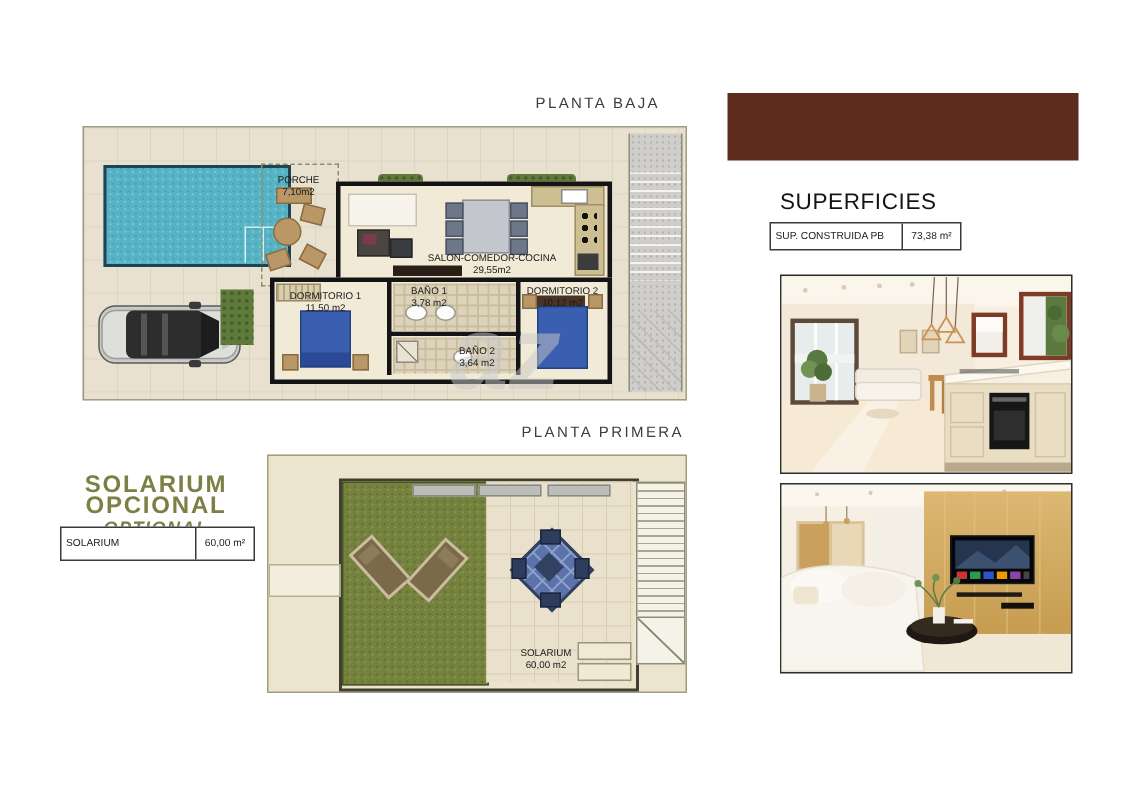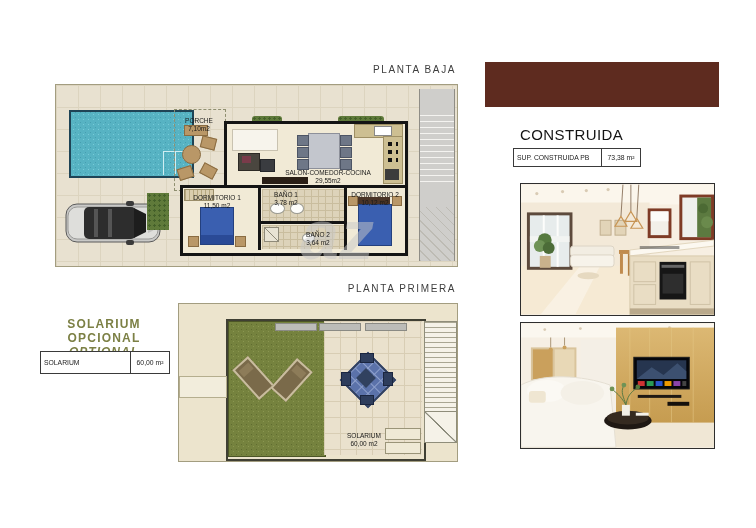--- a/index.html
+++ b/index.html
@@ -13,21 +13,21 @@
           justify-content:center;align-items:center;text-align:center;}
   .banner .b1{font-size:13.5px;font-weight:bold;letter-spacing:.3px;line-height:17px;}
   .banner .b2{font-size:13.5px;font-weight:bold;font-style:italic;letter-spacing:.3px;line-height:17px;}
   .sup-heading{font-size:15px;color:#141414;letter-spacing:.4px;}
   .mini-table{border:1px solid #3a3a3a;display:flex;background:#fff;}
   .mini-table .lbl{flex:1;font-size:6.8px;color:#222;display:flex;align-items:center;
                    padding-left:3px;border-right:1px solid #3a3a3a;}
   .mini-table .val{width:38px;font-size:6.8px;color:#222;display:flex;align-items:center;
                    justify-content:center;}
   .sol-head{color:#7C8045;text-align:center;}
-  .sol-head .s1{font-size:12px;font-weight:bold;letter-spacing:1.2px;line-height:14px;}
+  .sol-head .s1{font-size:16px;font-weight:bold;letter-spacing:1.2px;line-height:14px;}
   .sol-head .s2{font-size:12px;font-weight:bold;font-style:italic;letter-spacing:1px;line-height:14px;}
   .watermark{font-size:70px;font-style:italic;font-weight:bold;color:#c9c9c9;opacity:.5;
              line-height:60px;pointer-events:none;}
 
   
   .plan{border:1px solid #a39d80;}
   .tile-beige{background-color:#e8e1d0;
     background-image:linear-gradient(#dcd4bf 1px,transparent 1px),
                      linear-gradient(90deg,#dcd4bf 1px,transparent 1px);
     background-size:22px 22px;}
@@ -98,21 +98,21 @@
   .pchair{background:#2e3d5c;border:1px solid #1b2640;}
 
   
   .photo{border:1.5px solid #2e2e2e;background:#f6efe3;overflow:hidden;}
 </style>
 </head>
 <body>
 
 <div class="canvas">
 
-  <div class="abs plan-title" style="left:336px;top:64px;width:120px;">PLANTA BAJA</div>
+  <div class="abs plan-title" style="left:320px;top:64px;width:120px;">PLANTA BAJA</div>
 
   <div class="abs plan tile-beige" style="left:55px;top:84px;width:401px;height:181px;">
 
     <div class="abs gravel" style="left:363px;top:4px;width:34px;height:172px;">
       <div class="abs stair-lines" style="left:0;top:26px;width:34px;height:72px;"></div>
       <div class="abs hatch" style="left:0;top:118px;width:34px;height:54px;"></div>
     </div>
 
     <div class="abs pool" style="left:13px;top:25px;width:121px;height:64px;">
       <div class="abs pool-step" style="left:92px;top:39px;width:25px;height:23px;"></div>
@@ -214,21 +214,21 @@
       <div>DORMITORIO 2</div>
       <div>10,12 m2</div>
     </div>
   </div>
 
   <div class="abs watermark" style="left:300px;top:205px;">az</div>
 
   <div class="abs banner" style="left:485px;top:62px;width:234px;height:45px;">
   </div>
 
-  <div class="abs sup-heading" style="left:520px;top:126px;">CONSTRUIDA</div>
+  <div class="abs sup-heading" style="left:520px;top:126px;">SUPERFICIES</div>
   <div class="abs mini-table" style="left:513px;top:148px;width:126px;height:17px;">
     <div class="lbl">SUP. CONSTRUIDA PB</div>
     <div class="val">73,38 m²</div>
   </div>
 
   <div class="abs photo" style="left:520px;top:183px;width:193px;height:131px;">
     <svg width="193" height="131" viewBox="0 0 195 131">
       <rect x="0" y="0" width="195" height="131" fill="#f7efe2"></rect>
       <rect x="0" y="0" width="195" height="20" fill="#fbf6ec"></rect>
       <circle cx="16" cy="9" r="1.6" fill="#d9cbb4"></circle>

